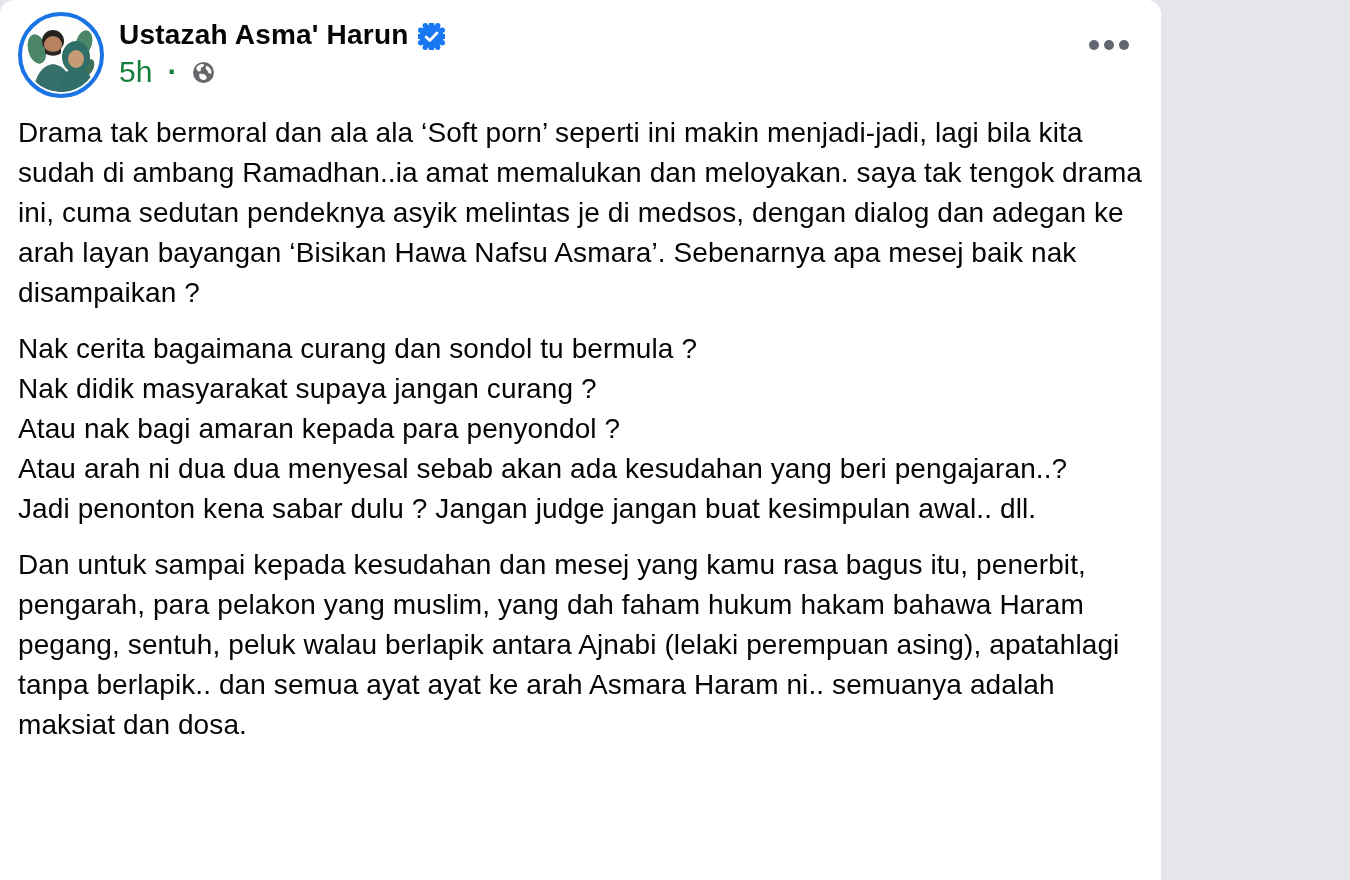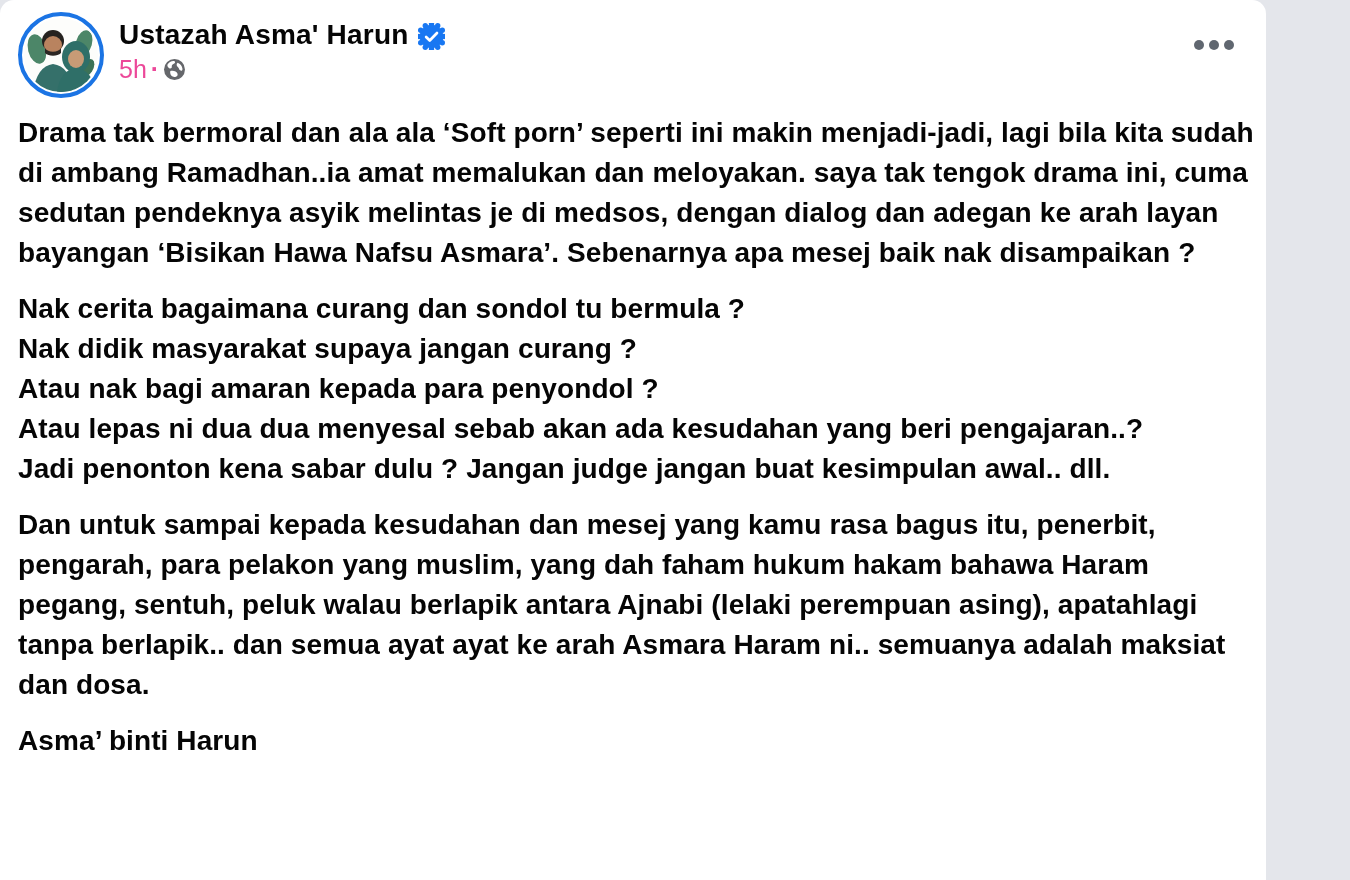--- a/index.html
+++ b/index.html
@@ -4,21 +4,21 @@
 <style>
   * { box-sizing: border-box; }
   html, body { margin: 0; padding: 0; }
   body {
     width: 1350px; height: 880px;
     background: #e4e6eb;
     font-family: "Liberation Sans", sans-serif;
     overflow: hidden;
   }
   .card {
-    width: 1266px; height: 880px;
+    width: 1161px; height: 880px;
     background: #ffffff;
     border-radius: 14px 14px 0 0;
     position: relative;
     overflow: hidden;
   }
   .post-header {
     display: flex;
     align-items: flex-start;
     gap: 15px;
     padding: 12px 18px 0 18px;
@@ -39,44 +39,44 @@
     font-size: 28px;
     font-weight: bold;
     color: #050505;
     letter-spacing: 0.2px;
     cursor: pointer;
   }
   .verified-badge { flex: 0 0 auto; margin-top: 2px; }
   .meta-row {
     display: flex;
     align-items: center;
-    gap: 4px;
+    gap: 15px;
     margin-top: 4px;
-    color: #ec4899;
-    font-size: 25px;
+    color: #15803d;
+    font-size: 30px;
   }
   .meta-row .timestamp { cursor: pointer; }
   .meta-row .sep { font-weight: bold; }
   .more-btn {
     position: absolute;
     top: 30px; right: 22px;
     display: flex;
     gap: 5px;
     background: none;
     border: none;
     padding: 10px;
     cursor: pointer;
     border-radius: 50%;
   }
   .more-btn .dot {
     width: 10px; height: 10px;
     border-radius: 50%;
     background: #606770;
   }
-  .post-body { padding: 15px 12px 0 18px; font-weight: bold; }
+  .post-body { padding: 15px 12px 0 18px; }
   .post-body p {
     margin: 0 0 16px 0;
     font-size: 28px;
     line-height: 40px;
     color: #050505;
     white-space: pre-line;
     letter-spacing: 0.1px;
   }
 </style>
 </head>
@@ -144,19 +144,18 @@
       <span class="dot"></span>
       <span class="dot"></span>
     </button>
   </header>
 
   <div class="post-body">
       <p>Drama tak bermoral dan ala ala ‘Soft porn’ seperti ini makin menjadi-jadi, lagi bila kita sudah di ambang Ramadhan..ia amat memalukan dan meloyakan. saya tak tengok drama ini, cuma sedutan pendeknya asyik melintas je di medsos, dengan dialog dan adegan ke arah layan bayangan ‘Bisikan Hawa Nafsu Asmara’. Sebenarnya apa mesej baik nak disampaikan ?</p>
       <p>Nak cerita bagaimana curang dan sondol tu bermula ?
 Nak didik masyarakat supaya jangan curang ?
 Atau nak bagi amaran kepada para penyondol ?
-Atau lepas ni dua dua menyesal sebab akan ada kesudahan yang beri pengajaran..?
+Atau arah ni dua dua menyesal sebab akan ada kesudahan yang beri pengajaran..?
 Jadi penonton kena sabar dulu ? Jangan judge jangan buat kesimpulan awal.. dll.</p>
       <p>Dan untuk sampai kepada kesudahan dan mesej yang kamu rasa bagus itu, penerbit, pengarah, para pelakon yang muslim, yang dah faham hukum hakam bahawa Haram pegang, sentuh, peluk walau berlapik antara Ajnabi (lelaki perempuan asing), apatahlagi tanpa berlapik.. dan semua ayat ayat ke arah Asmara Haram ni.. semuanya adalah maksiat dan dosa.</p>
-      <p>Asma’ binti Harun</p>
     </div>
 
 </div>
 
 </body></html>

